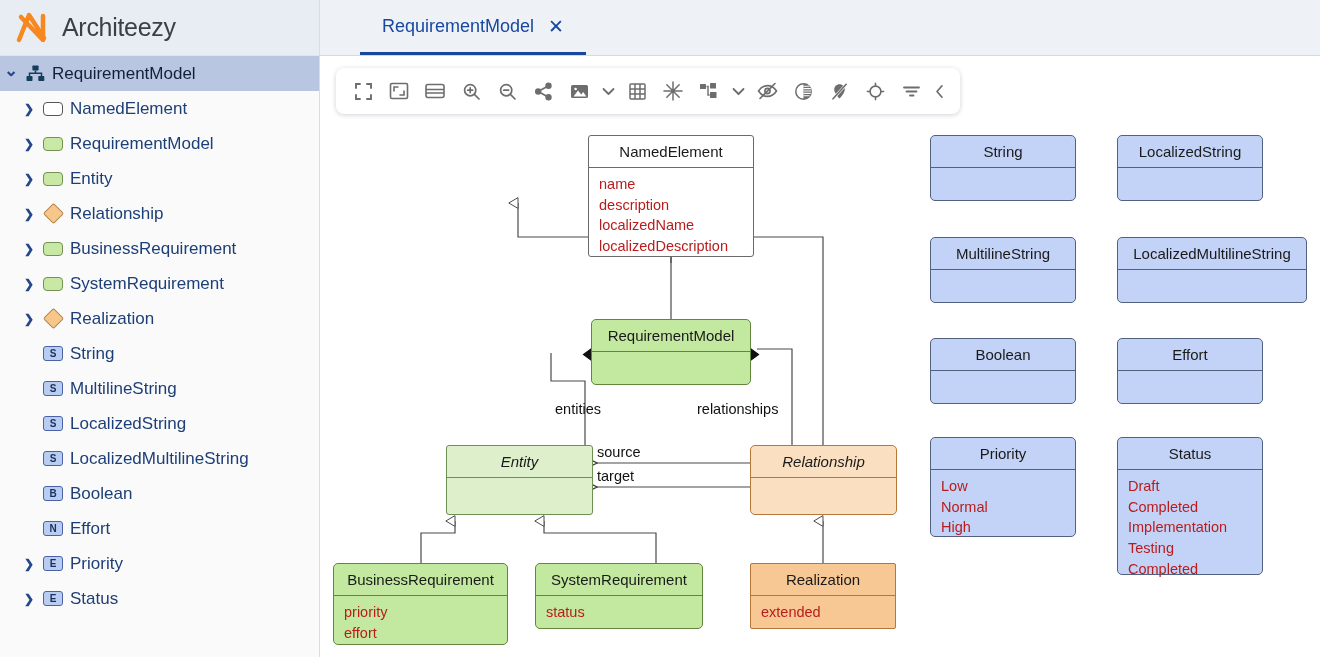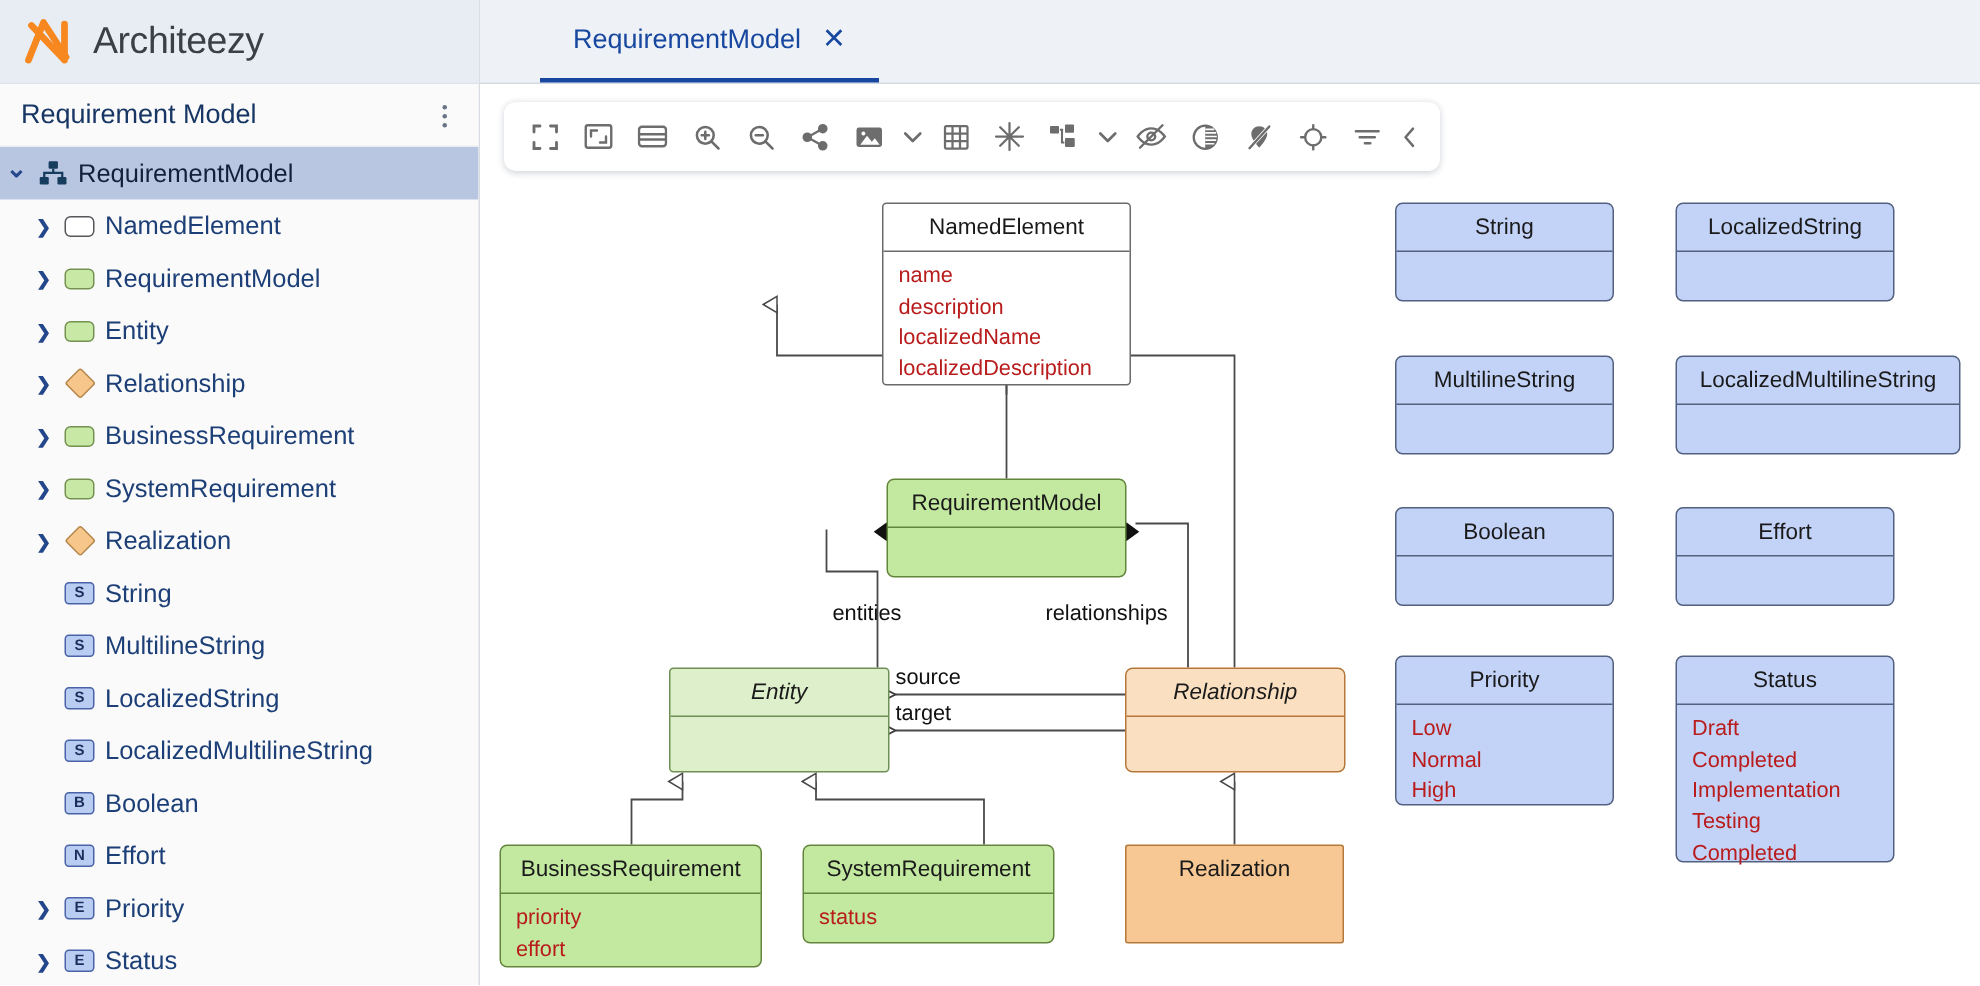--- a/index.html
+++ b/index.html
@@ -155,28 +155,20 @@
       <span class="brand-logo">
         <svg viewBox="0 0 40 38" width="40" height="38">
           <path d="M7 31 L17 6 L32 29" stroke="#F7871F" stroke-width="4.5" fill="none" stroke-linecap="round" stroke-linejoin="round"></path>
           <path d="M31 7 L31 31" stroke="#F7871F" stroke-width="4.5" fill="none" stroke-linecap="round"></path>
           <path d="M9 8 L30 30" stroke="#F7871F" stroke-width="4.5" fill="none" stroke-linecap="round"></path>
         </svg>
       </span>
       <span class="brand-name">Architeezy</span>
     </div>
 
-    <div class="tree-header">
-      <span class="tree-title">Requirement Model</span>
-      <span class="kebab">
-          <i></i>
-          <i></i>
-          <i></i>
-        </span>
-    </div>
 
     <div id="tree">
         <div class="trow root" style="padding-left: 0px;">
           <span class="twist" style="font-size: 17px; margin-top: -6px;">⌄</span>
           <span class="ico">
             <svg width="19" height="17" viewBox="0 0 19 17" fill="#163c5e">
               <rect x="6.4" y="0.5" width="6.2" height="5" rx="0.8"></rect>
               <rect x="0.5" y="11" width="6" height="5" rx="0.8"></rect>
               <rect x="12.3" y="11" width="6" height="5" rx="0.8"></rect>
               <path d="M9.5 5.5v2.8M3.5 11V8.3h12V11" stroke="#163c5e" stroke-width="1.5" fill="none"></path>
@@ -475,20 +467,23 @@
             </div>
           </div>
           <div class="node n-green" style="left: 215px; top: 507px; width: 168px; height: 66px;">
             <div class="hd">SystemRequirement</div>
             <div class="bd" style="height: 34px;">
               <div>status</div>
             </div>
           </div>
           <div class="node n-orange" style="left: 430px; top: 507px; width: 146px; height: 66px;">
             <div class="hd">Realization</div>
+            <div class="bd" style="height: 34px;">
+              <div>extended</div>
+            </div>
           </div>
           <div class="node n-blue" style="left: 610px; top: 79px; width: 146px; height: 66px;">
             <div class="hd">String</div>
             <div class="bd" style="height: 34px;"></div>
           </div>
           <div class="node n-blue" style="left: 797px; top: 79px; width: 146px; height: 66px;">
             <div class="hd">LocalizedString</div>
             <div class="bd" style="height: 34px;"></div>
           </div>
           <div class="node n-blue" style="left: 610px; top: 181px; width: 146px; height: 66px;">

